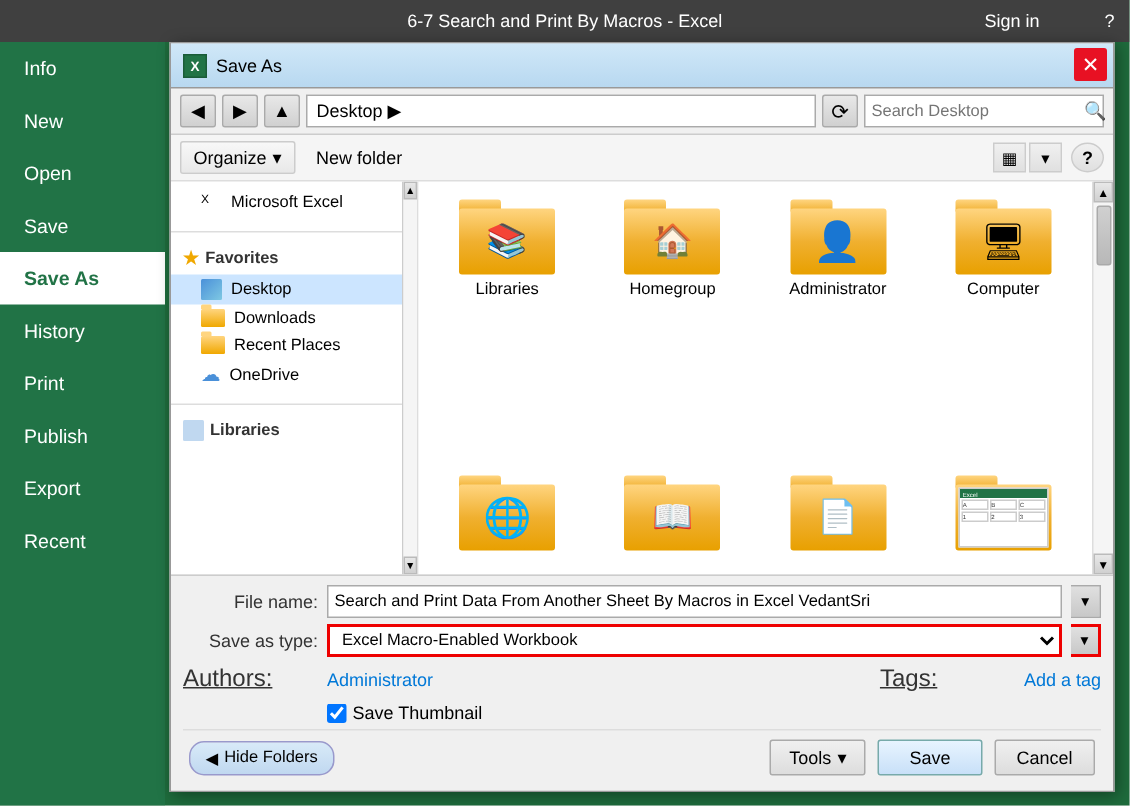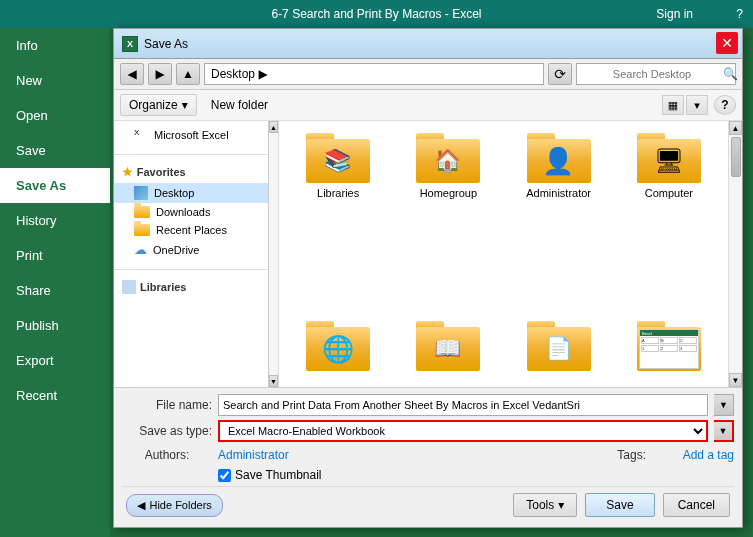--- a/index.html
+++ b/index.html
@@ -1,20 +1,20 @@
 <!DOCTYPE html>
 <html><head>
   <meta charset="utf-8">
   <style>
     * { box-sizing: border-box; margin: 0; padding: 0; }
     body { font-family: 'Segoe UI', Arial, sans-serif; font-size: 12px; background: #1e6b3c; width: 753px; height: 537px; overflow: hidden; position: relative; }
 
     
     .excel-title-bar {
-      background: #0f766e;
+      background: #404040;
       color: #fff;
       height: 28px;
       display: flex;
       align-items: center;
       justify-content: center;
       font-size: 12px;
       position: relative;
     }
     .excel-title-bar .sign-in {
       position: absolute;
@@ -139,21 +139,20 @@
       width: 160px; height: 22px;
       border: 1px solid #aaa;
       display: flex; align-items: center;
       background: #fff;
       padding: 0 4px;
     }
     .search-box input {
       border: none; outline: none; background: transparent;
       font-size: 11px; flex: 1;
       color: #888;
-      text-align: center;
     }
 
     
     .toolbar {
       display: flex;
       align-items: center;
       padding: 4px 6px;
       background: #f5f5f5;
       border-bottom: 1px solid #ddd;
       gap: 6px;
@@ -347,21 +346,21 @@
       display: flex; align-items: center; justify-content: center;
       font-size: 9px;
     }
 
     .tags-row {
       display: flex;
       align-items: center;
       padding: 2px 0;
       gap: 6px;
     }
-    .tags-label { width: 90px; text-align: center; font-size: 12px; color: #333; }
+    .tags-label { width: 90px; text-align: left; font-size: 16px; color: #333; text-decoration: underline; }
     .authors-value { font-size: 12px; color: #0078d7; cursor: pointer; }
     .tags-add { font-size: 12px; color: #0078d7; cursor: pointer; }
 
     .checkbox-row {
       display: flex;
       align-items: center;
       gap: 4px;
       padding: 4px 0 4px 96px;
     }
     .checkbox-row input[type=checkbox] { cursor: pointer; }
@@ -454,21 +453,20 @@
 </div>
 
 <div class="sidebar">
   <div class="sidebar-item">Info</div>
   <div class="sidebar-item">New</div>
   <div class="sidebar-item">Open</div>
   <div class="sidebar-item">Save</div>
   <div class="sidebar-item active">Save As</div>
   <div class="sidebar-item">History</div>
   <div class="sidebar-item">Print</div>
-  <div class="sidebar-item">Share</div>
   <div class="sidebar-item">Publish</div>
   <div class="sidebar-item">Export</div>
   <div class="sidebar-item">Recent</div>
 </div>
 
 <div class="dialog">
 
   <div class="dialog-titlebar">
     <div class="excel-icon">X</div>
     <span class="dialog-title">Save As</span>

